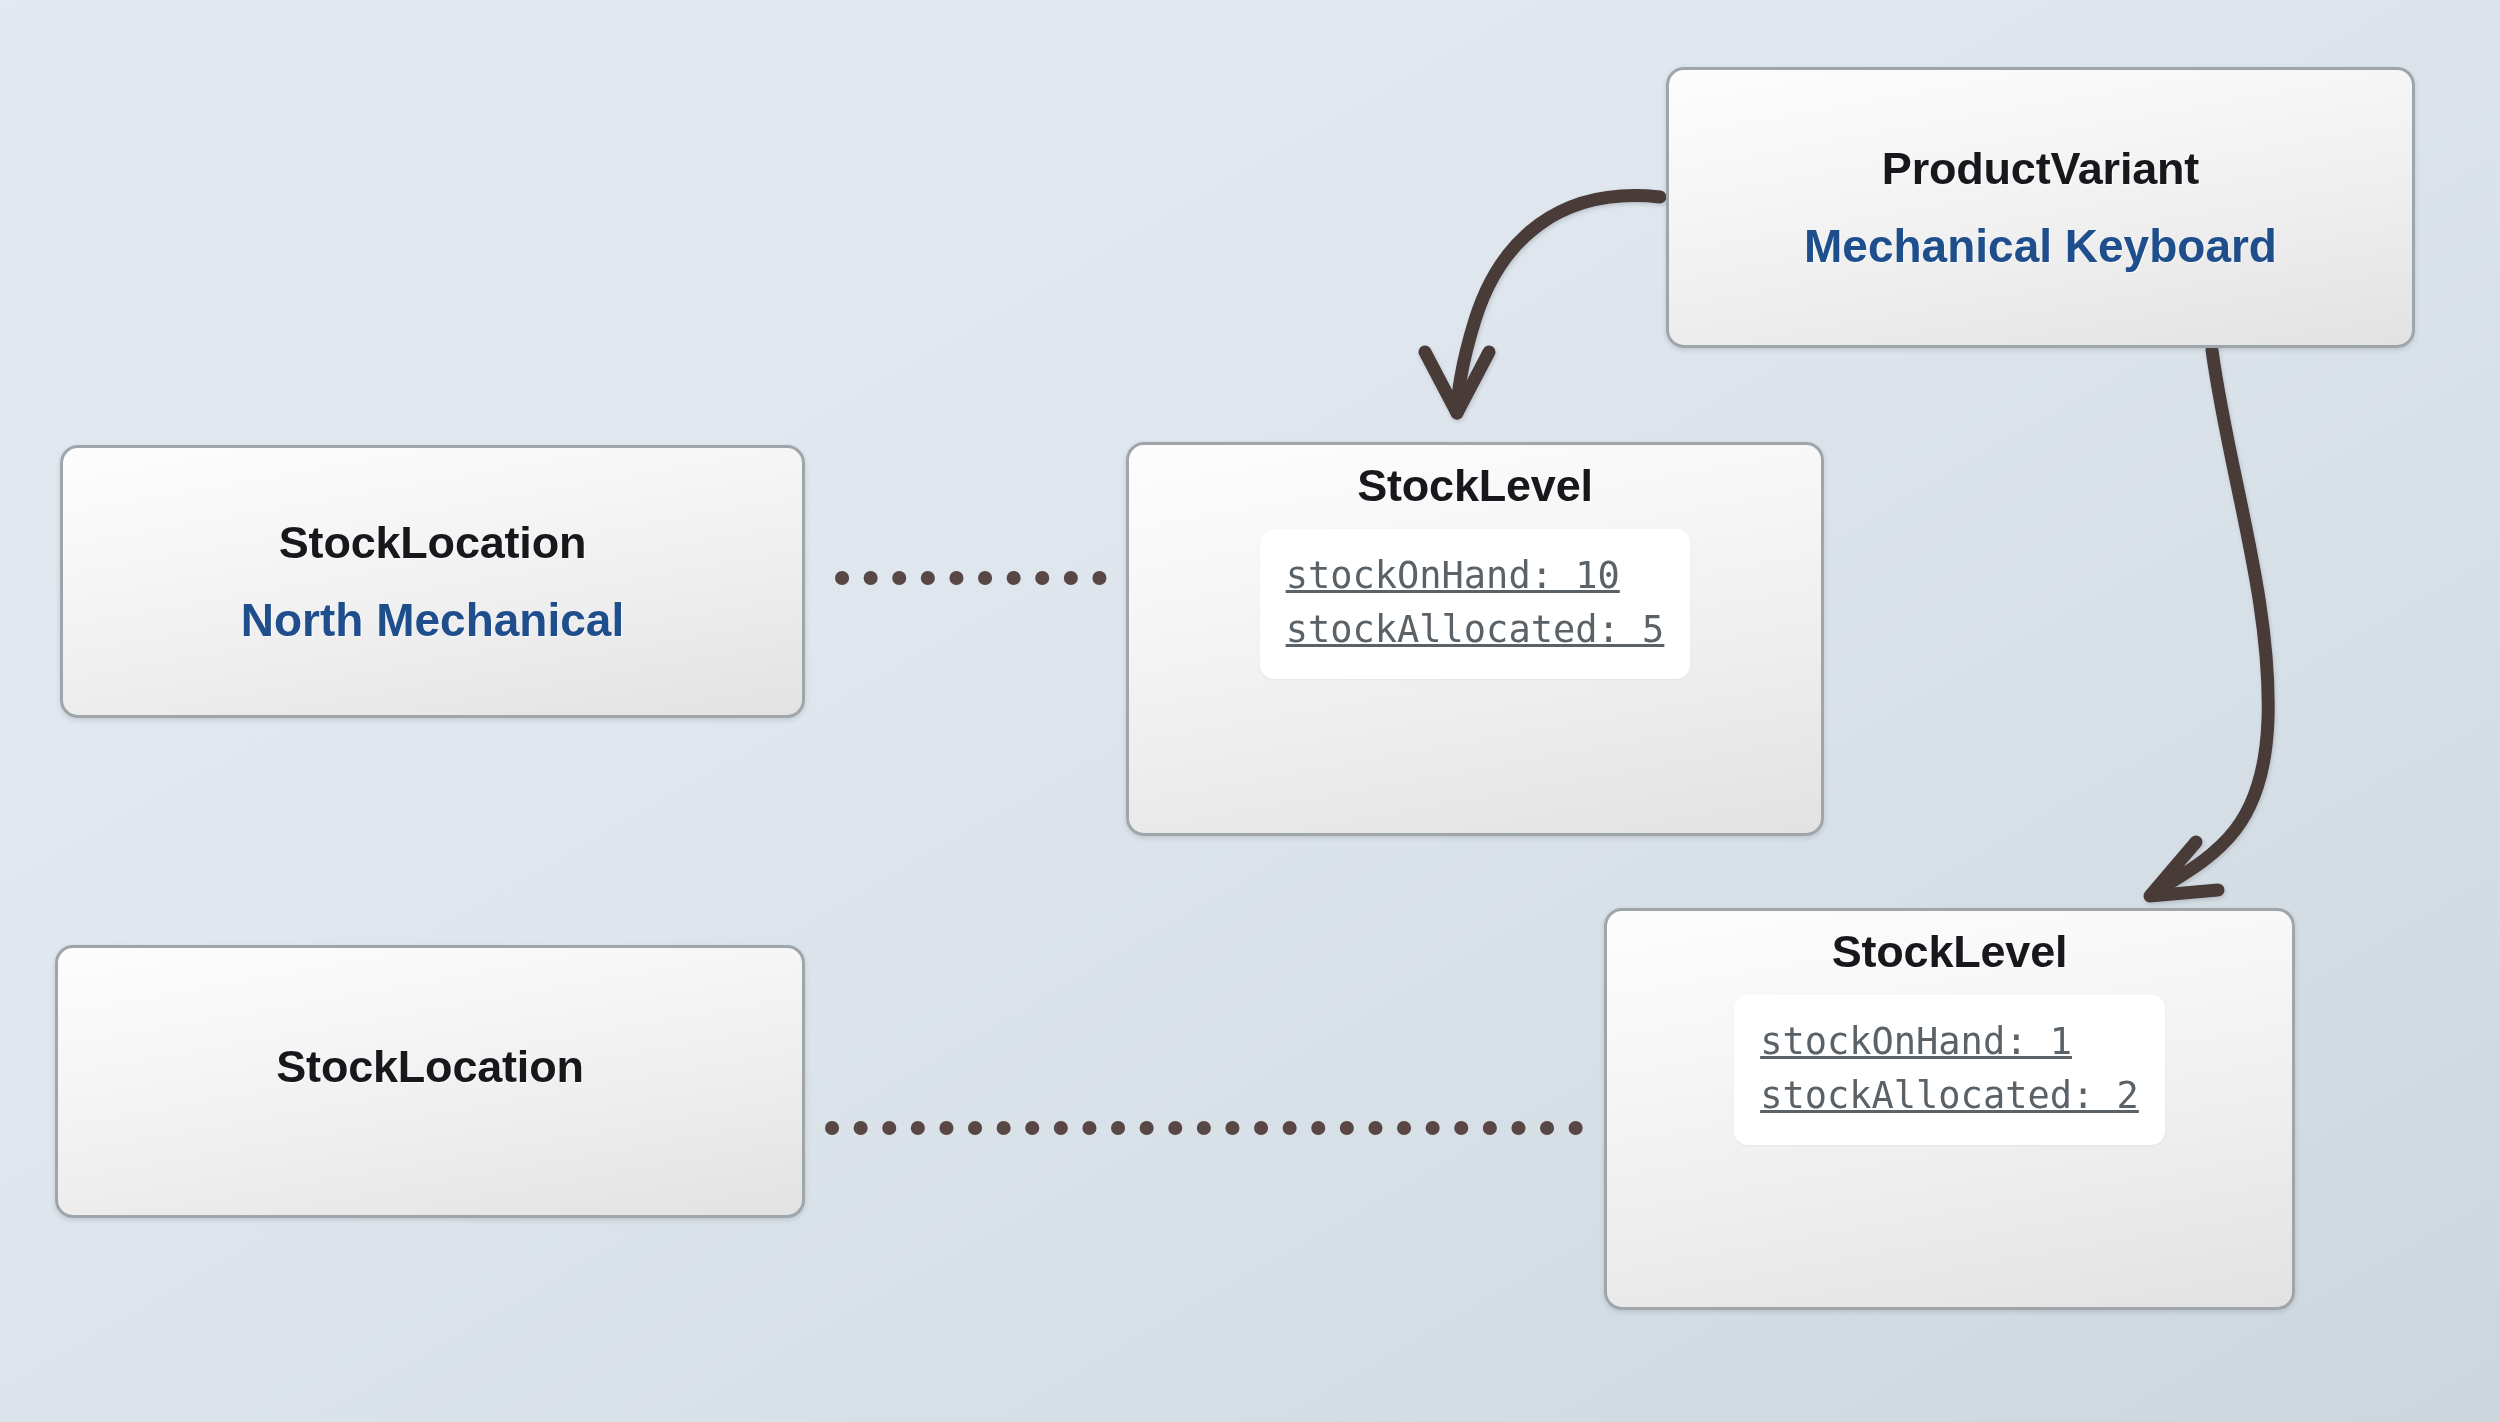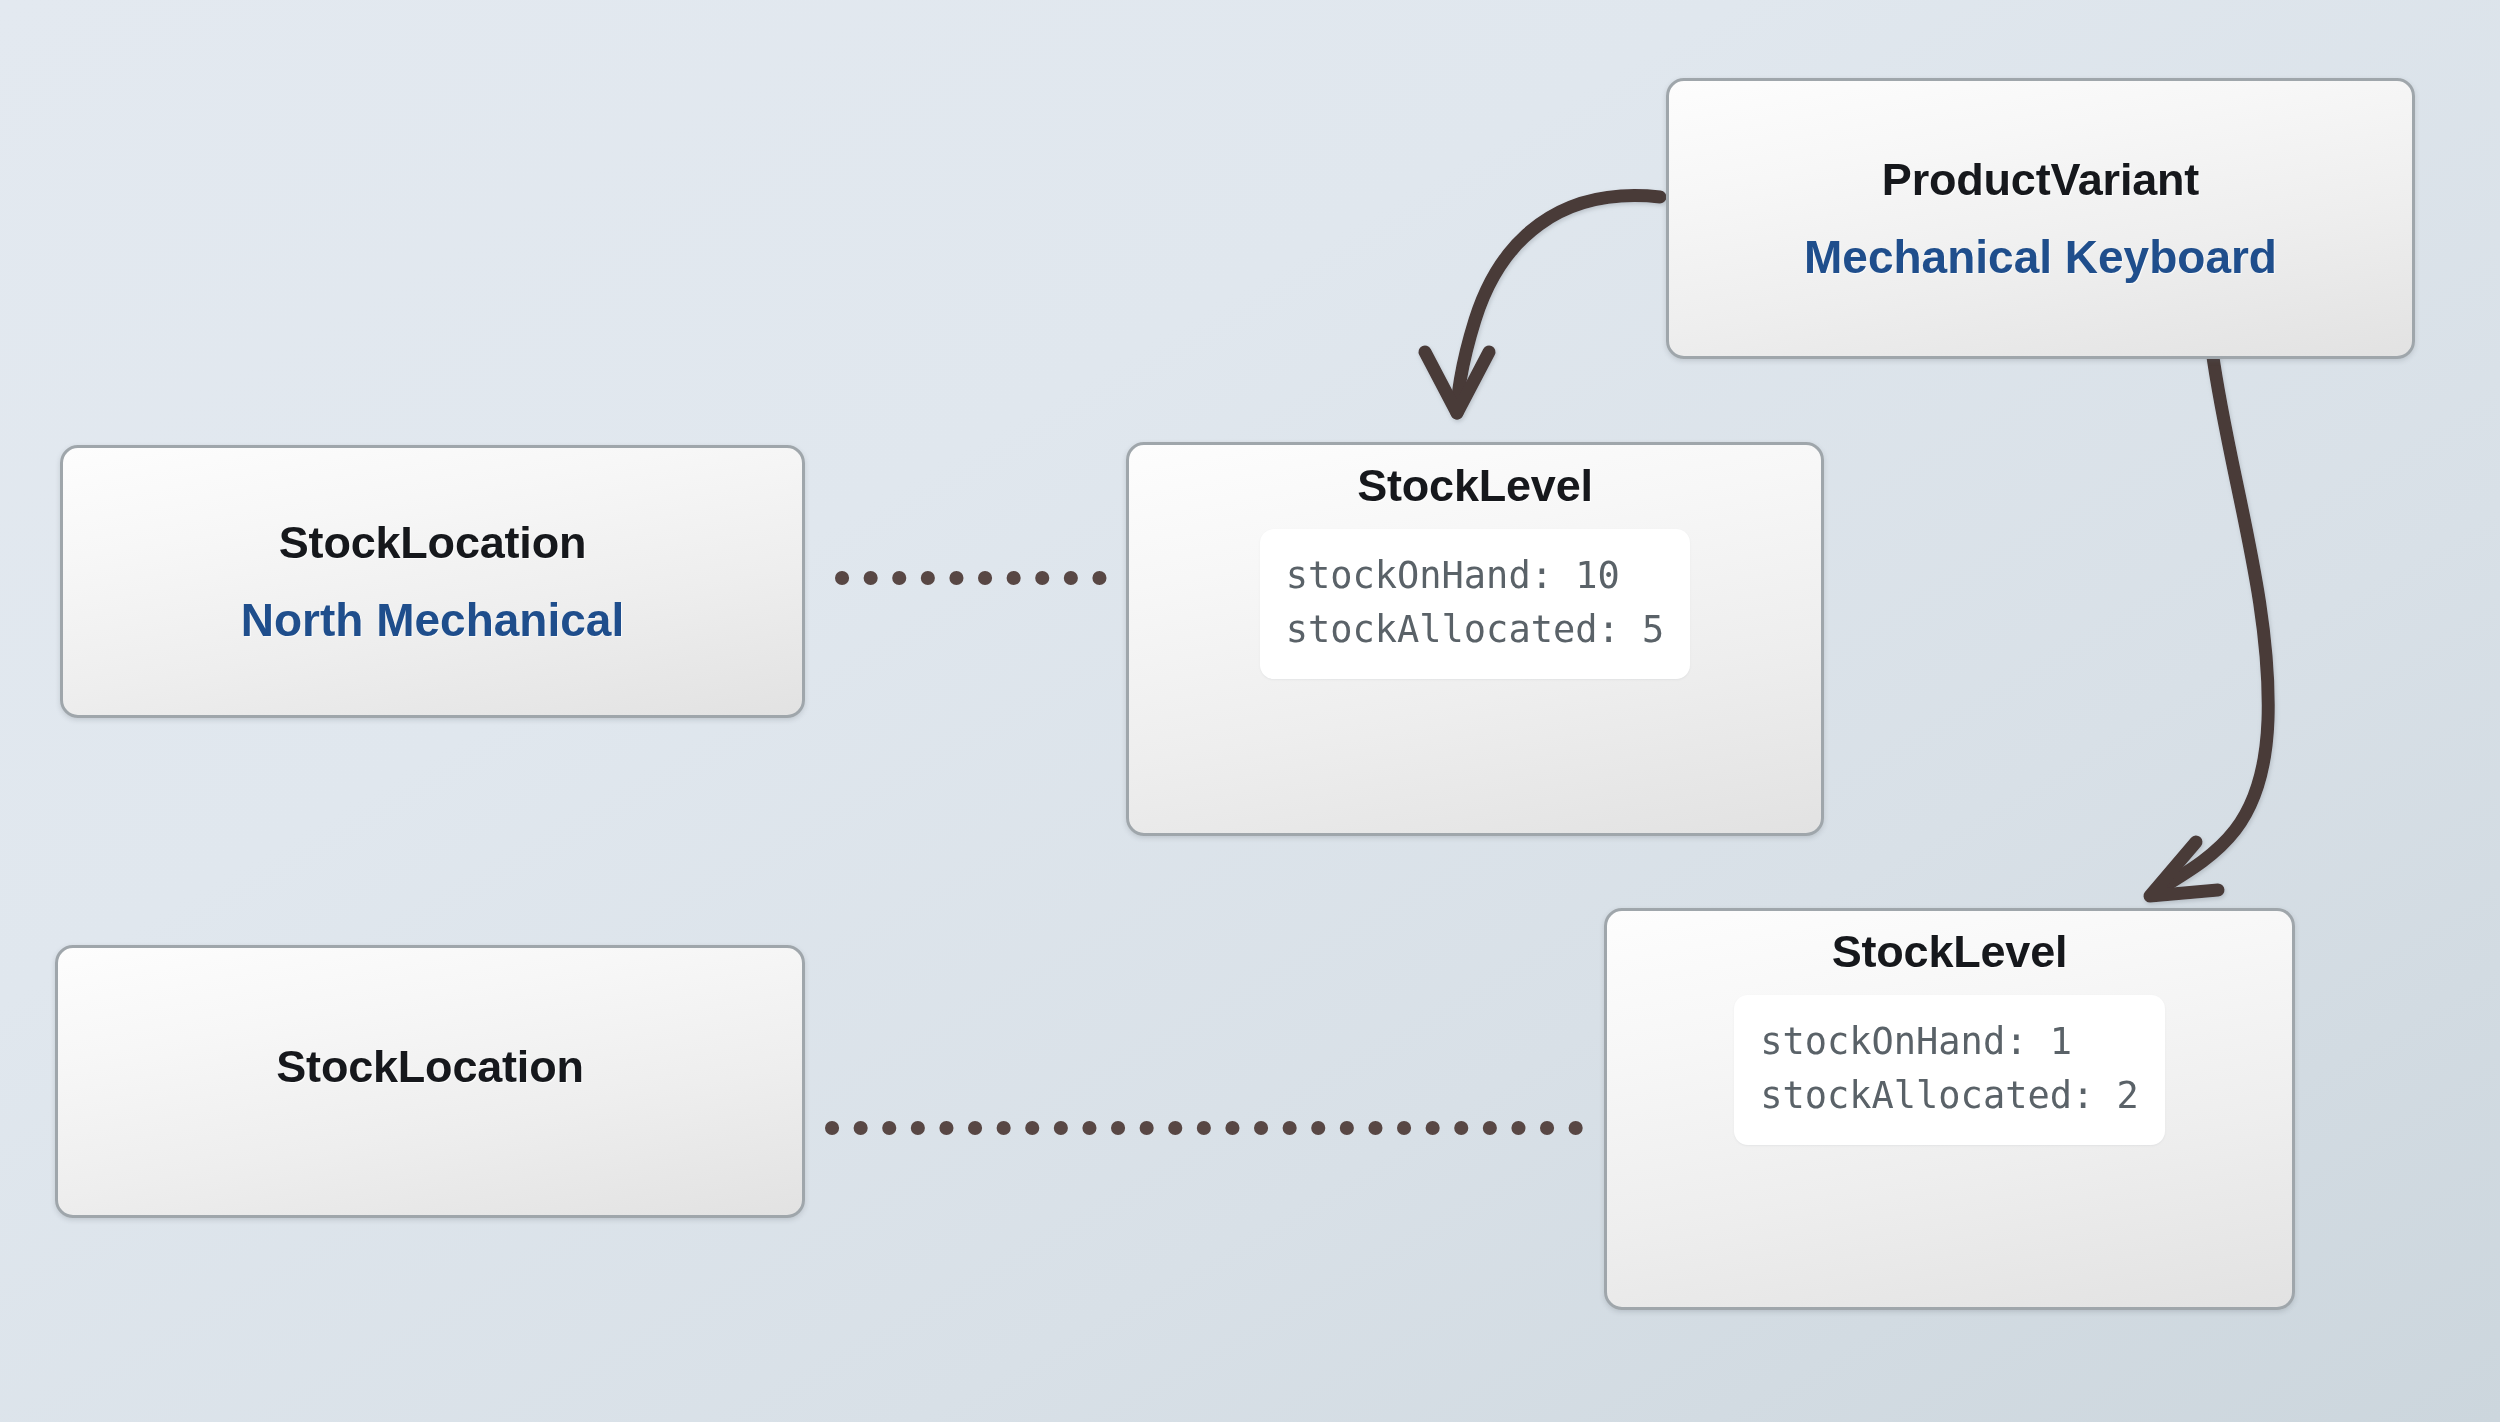--- a/index.html
+++ b/index.html
@@ -73,20 +73,21 @@
     box-shadow: 0 1px 2px rgba(120,130,140,0.10);
     display: flex;
     flex-direction: column;
   }
   .attr-row {
     font-family: "DejaVu Sans Mono", "Liberation Mono", monospace;
     font-size: 37px;
     color: #5a6268;
     line-height: 1.45;
     white-space: pre;
+    text-decoration: underline;
   }
 </style>
 </head>
 <body>
 
 <div id="canvas">
 
   <svg id="edges" viewBox="0 0 2500 1422" width="2500" height="1422" xmlns="http://www.w3.org/2000/svg">
     <defs>
       <filter id="softshadow" x="-20%" y="-20%" width="150%" height="150%">
@@ -106,21 +107,21 @@
 
     <g>
       <line x1="842" y1="578" x2="1126" y2="578" stroke="#584744" stroke-width="14" stroke-linecap="round" stroke-dasharray="0.1 28.5"></line>
     </g>
 
     <g>
       <line x1="832" y1="1128" x2="1592" y2="1128" stroke="#584744" stroke-width="14" stroke-linecap="round" stroke-dasharray="0.1 28.5"></line>
     </g>
   </svg>
 
-  <div class="node entity" style="left:1666px; top:78px; width:749px; height:281px;">
+  <div class="node entity" style="left:1666px; top:67px; width:749px; height:281px;">
     <div class="node-type">ProductVariant</div>
     <div class="node-name">Mechanical Keyboard</div>
   </div>
 
   <div class="node entity" style="left:60px; top:445px; width:745px; height:273px;">
     <div class="node-type">StockLocation</div>
     <div class="node-name">North Mechanical</div>
   </div>
 
   <div class="node entity" style="left:55px; top:945px; width:750px; height:273px;">

